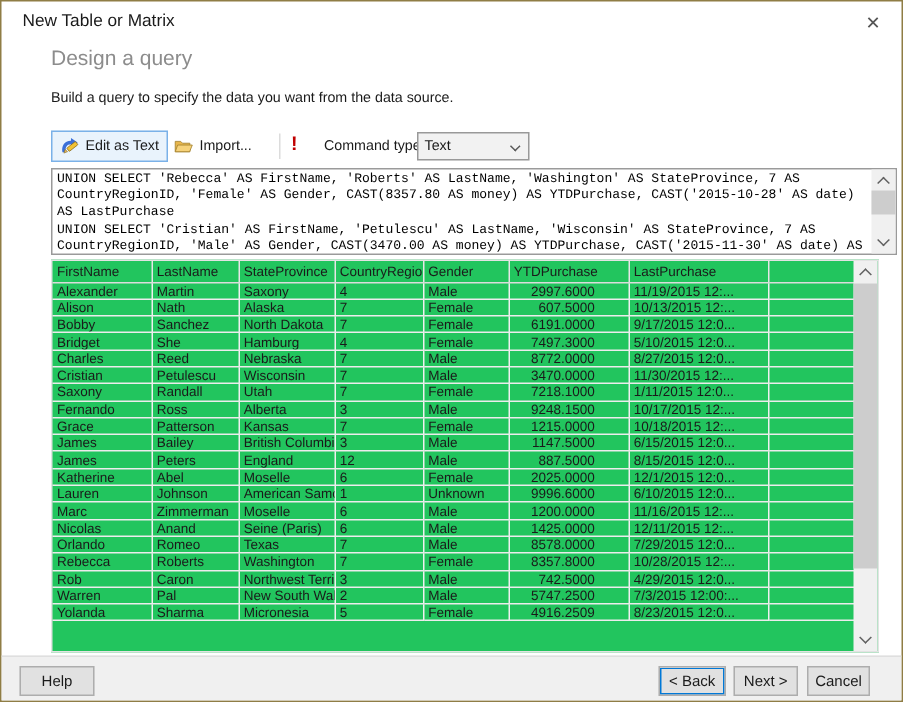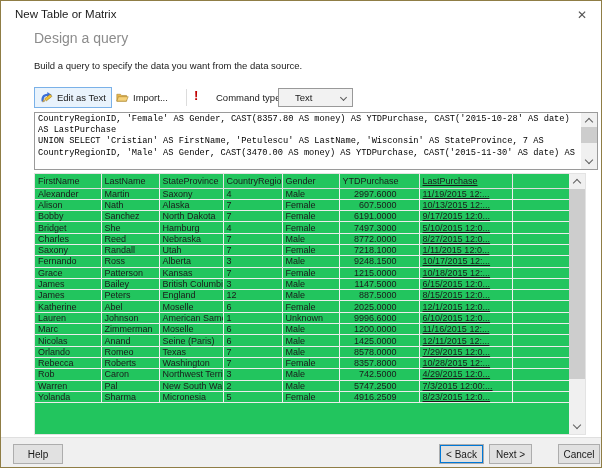--- a/index.html
+++ b/index.html
@@ -21,21 +21,21 @@
 
   
   .toolbar{position:absolute;left:33px;top:86px;height:22px;width:564px;}
   .tb-btn{position:absolute;top:0;height:21px;display:flex;align-items:center;gap:4px;font-size:9.5px;color:#1a1a1a;background:transparent;border:1px solid transparent;padding:0 5px;cursor:pointer;}
   .tb-btn.selected{background:#e9f3fc;border-color:#7ab1e8;}
   .btn-edit{left:0;}
   .btn-import{left:76px;}
   .tb-sep{position:absolute;left:152px;top:2px;width:1px;height:17px;background:#dcdcdc;}
   .excl{position:absolute;left:160px;top:1px;font-size:13px;font-weight:bold;color:var(--excl);cursor:pointer;}
   .cmd-label{position:absolute;left:149px;top:5px;font-size:9.5px;color:#1a1a1a;}
-  .select{position:absolute;left:211px;top:1px;width:75px;height:19px;background:#f2f2f2;border:1px solid #999;font-size:9.5px;color:#1a1a1a;display:flex;align-items:center;padding:0 16px;cursor:pointer;}
+  .select{position:absolute;left:211px;top:1px;width:75px;height:19px;background:#f2f2f2;border:1px solid #999;font-size:9.5px;color:#1a1a1a;display:flex;align-items:center;padding:0 4px;cursor:pointer;}
   .select .chev{position:absolute;right:6px;top:6px;width:5px;height:5px;border-right:1px solid #5a5a5a;border-bottom:1px solid #5a5a5a;transform:rotate(45deg);}
 
   
   .icon{display:inline-block;width:13px;height:13px;position:relative;}
   .icon svg{display:block;}
 
   
   .sqlbox{position:absolute;left:33px;top:111px;width:564px;height:58px;border:1px solid #9a9a9a;background:#fff;}
   .sql-lines{position:absolute;left:0;top:0;right:17px;bottom:0;padding:1px 0 0 3px;overflow:hidden;}
   .sql-lines div{font-family:"Liberation Mono","DejaVu Sans Mono",monospace;font-size:8.7px;line-height:11.2px;white-space:pre;color:#000;}
@@ -51,29 +51,29 @@
   .grid-scroll .thumb{top:15px;height:190px;}
 
   
   .grid{position:absolute;left:33px;top:172px;width:552px;height:262px;border:1px solid #e3e3e3;background:#22c55e;}
   .grid table{border-collapse:collapse;table-layout:fixed;width:547px;}
   .grid th,.grid td{font-size:9px;font-weight:normal;text-align:left;color:#1a1a1a;padding:0 2px 0 3px;white-space:nowrap;overflow:hidden;}
   .grid th{height:14px;border-bottom:1px solid #dcdcdc;border-right:1px solid #e6e6e6;}
   .grid td{height:11.3px;border-bottom:1px solid var(--gridline-h);border-right:1px solid var(--gridline-v);}
   .grid th.filler,.grid td.filler{border-right:none;}
   .grid td.num{text-align:right;padding-right:22px;}
-  .c0{width:66px;} .c1{width:58px;} .c2{width:64px;} .c3{width:59px;} .c4{width:57px;} .c5{width:80px;} .c6{width:93px;text-decoration:underline;} .cf{width:70px;}
+  .c0{width:66px;} .c1{width:58px;} .c2{width:64px;} .c3{width:59px;} .c4{width:57px;} .c5{width:80px;} .c6{width:93px;} .cf{width:70px;}
 
   
   .footer{position:absolute;left:0;right:0;top:436px;bottom:0;background:var(--chrome);border-top:1px solid #dfdfdf;}
   .footer button{position:absolute;top:6px;height:20px;background:var(--btnface);border:1px solid var(--btnborder);font-size:10px;color:#1a1a1a;cursor:pointer;}
   .btn-help{left:12px;width:50px;}
   .btn-back{left:438px;width:45px;border-color:var(--accent);box-shadow:inset 0 0 0 1px var(--accent);}
   .btn-next{left:488px;width:43px;}
-  .btn-cancel{left:537px;width:42px;margin-left:20px;}
+  .btn-cancel{left:537px;width:42px;}
 </style>
 </head>
 <body>
 
 <div class="dialog">
 
   <span class="win-title">New Table or Matrix</span>
   <span class="close">✕</span>
 
   <h1 class="heading">Design a query</h1>
@@ -106,20 +106,21 @@
 
     <span class="cmd-label" style="left:182px;">Command type:</span>
     <div class="select" style="left:244px;">
       <span>Text</span>
       <span class="chev"></span>
     </div>
   </div>
 
   <div class="sqlbox">
     <div class="sql-lines">
+        <div>UNION SELECT 'Rebecca' AS FirstName, 'Roberts' AS LastName, 'Washington' AS StateProvince, 7 AS</div>
         <div>CountryRegionID, 'Female' AS Gender, CAST(8357.80 AS money) AS YTDPurchase, CAST('2015-10-28' AS date)</div>
         <div>AS LastPurchase</div>
         <div>UNION SELECT 'Cristian' AS FirstName, 'Petulescu' AS LastName, 'Wisconsin' AS StateProvince, 7 AS</div>
         <div>CountryRegionID, 'Male' AS Gender, CAST(3470.00 AS money) AS YTDPurchase, CAST('2015-11-30' AS date) AS</div>
       </div>
     <div class="vscroll">
       <div class="arrow up"></div>
       <div class="thumb"></div>
       <div class="arrow down"></div>
     </div>
@@ -184,20 +185,30 @@
             <td class="c0">Charles</td>
             <td class="c1">Reed</td>
             <td class="c2">Nebraska</td>
             <td class="c3">7</td>
             <td class="c4">Male</td>
             <td class="c5 num">8772.0000</td>
             <td class="c6">8/27/2015 12:0...</td>
             <td class="cf filler"></td>
           </tr>
           <tr>
+            <td class="c0">Cristian</td>
+            <td class="c1">Petulescu</td>
+            <td class="c2">Wisconsin</td>
+            <td class="c3">7</td>
+            <td class="c4">Male</td>
+            <td class="c5 num">3470.0000</td>
+            <td class="c6">11/30/2015 12:...</td>
+            <td class="cf filler"></td>
+          </tr>
+          <tr>
             <td class="c0">Saxony</td>
             <td class="c1">Randall</td>
             <td class="c2">Utah</td>
             <td class="c3">7</td>
             <td class="c4">Female</td>
             <td class="c5 num">7218.1000</td>
             <td class="c6">1/11/2015 12:0...</td>
             <td class="cf filler"></td>
           </tr>
           <tr>

